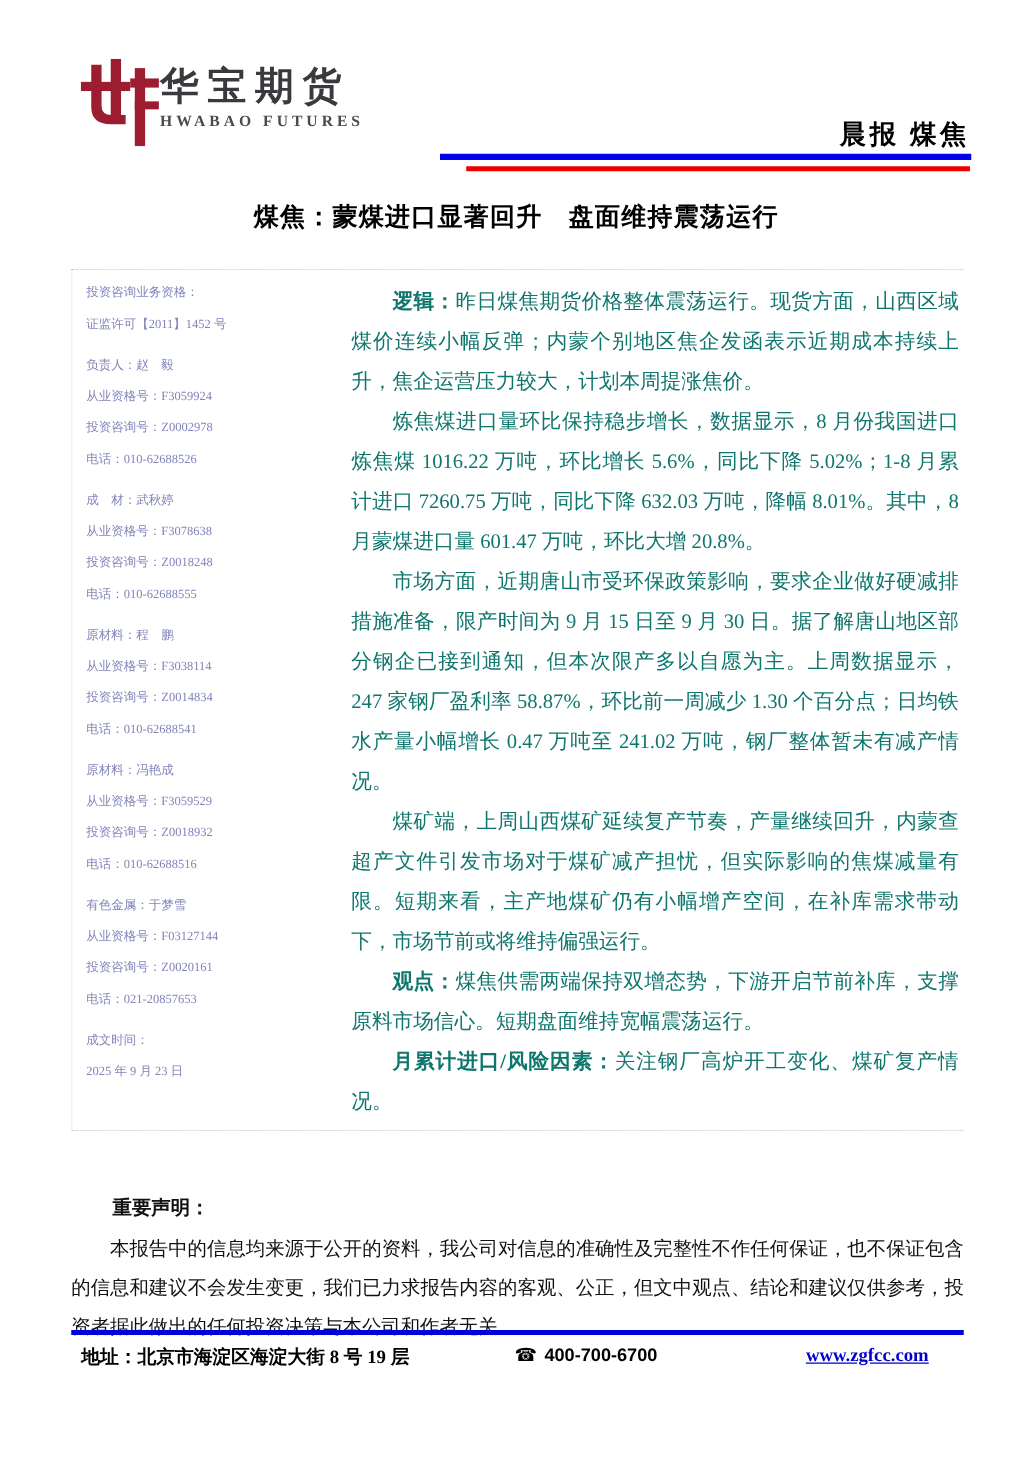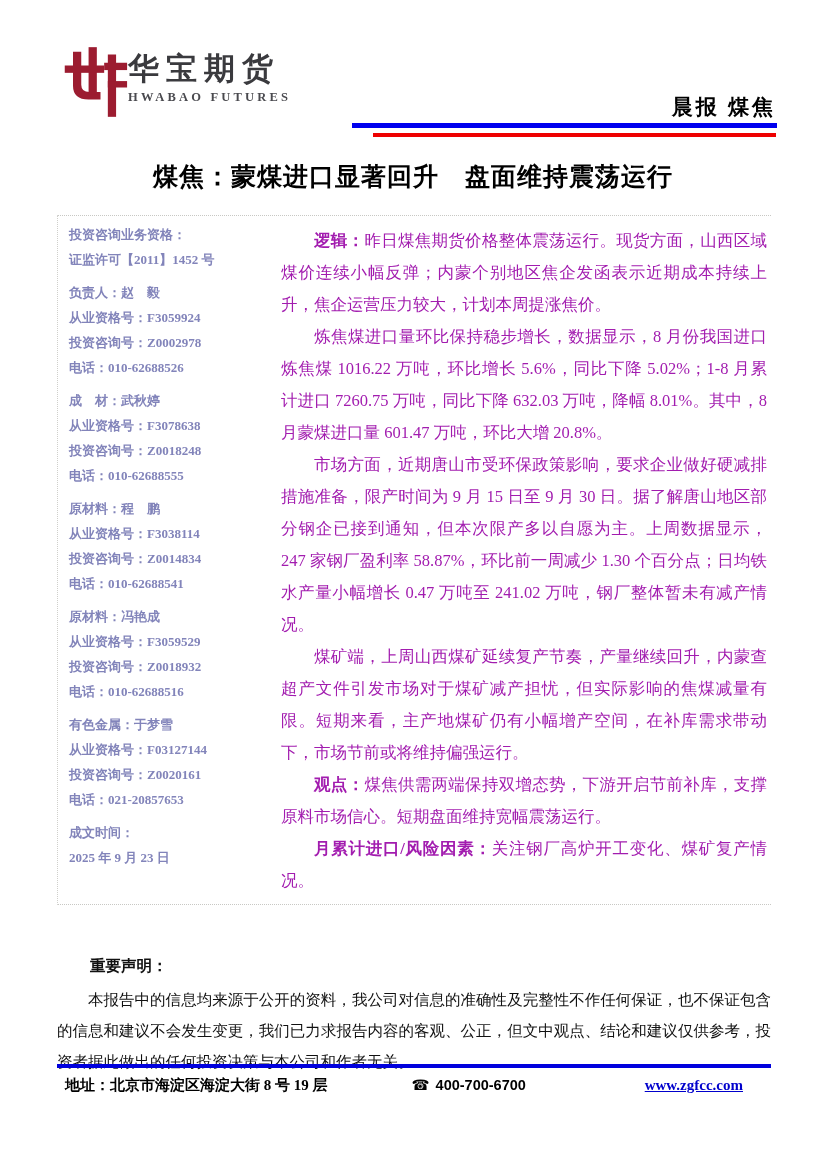--- a/index.html
+++ b/index.html
@@ -18,33 +18,33 @@
   .logo-mark { width:66px; height:76px; }
   .logo-text { padding-top:8px; }
   .logo-cn { font-size:31px; font-weight:bold; color:#3a3a3e; letter-spacing:7px; line-height:34px; white-space:nowrap; }
   .logo-en { font-size:12.5px; font-weight:bold; color:#4a4a4f; letter-spacing:3.2px; margin-top:4px; white-space:nowrap; }
 
   .report-label { position:absolute; top:93px; right:50px; font-size:21px; font-weight:bold; letter-spacing:3px; color:#000; }
   .rule-blue { position:absolute; left:352px; top:123px; width:425px; height:5px; }
   .rule-red  { position:absolute; left:373px; top:133px; width:403px; height:4px; }
 
   .doc-title { position:absolute; left:0; top:160px; width:826px; text-align:center;
-    font-size:25px; font-weight:bold; letter-spacing:1px; color:#000; }
+    font-size:20px; font-weight:bold; letter-spacing:1px; color:#000; }
 
   
   .content { position:absolute; left:57px; top:215px; width:714px; height:690px;
     border-top:1px dotted #c8c8c4; border-bottom:1px dotted #c8c8c4; border-left:1px dotted #cfcfcb;
     display:flex; }
 
-  .sidebar { width:222px; padding:6px 6px 0 11px; font-size:13px; line-height:25px; color:#8284ba;font-weight:bold; }
+  .sidebar { width:222px; padding:6px 6px 0 11px; font-size:10px; line-height:25px; color:#8284ba; }
   .sb-group { margin-bottom:8px; }
   .sb-line { white-space:nowrap; }
 
   .main { flex:1; padding:9px 4px 0 1px; font-size:16.5px; line-height:32px;
-    text-align:justify; color:#a21caf; }
+    text-align:justify; color:#0f766e; }
   .para { text-indent:2em; margin:0; }
   .para .lead { font-weight:bold; }
 
   
   .disclaimer { position:absolute; left:57px; top:956px; width:714px; }
   .disc-heading { font-size:15.5px; font-weight:bold; margin-left:33px; }
   .disc-body { margin-top:7px; font-size:15.5px; line-height:31px; text-align:justify; text-indent:2em; }
 
   
   .footer-rule { position:absolute; left:57px; top:1064px; width:714px; height:4px; }

